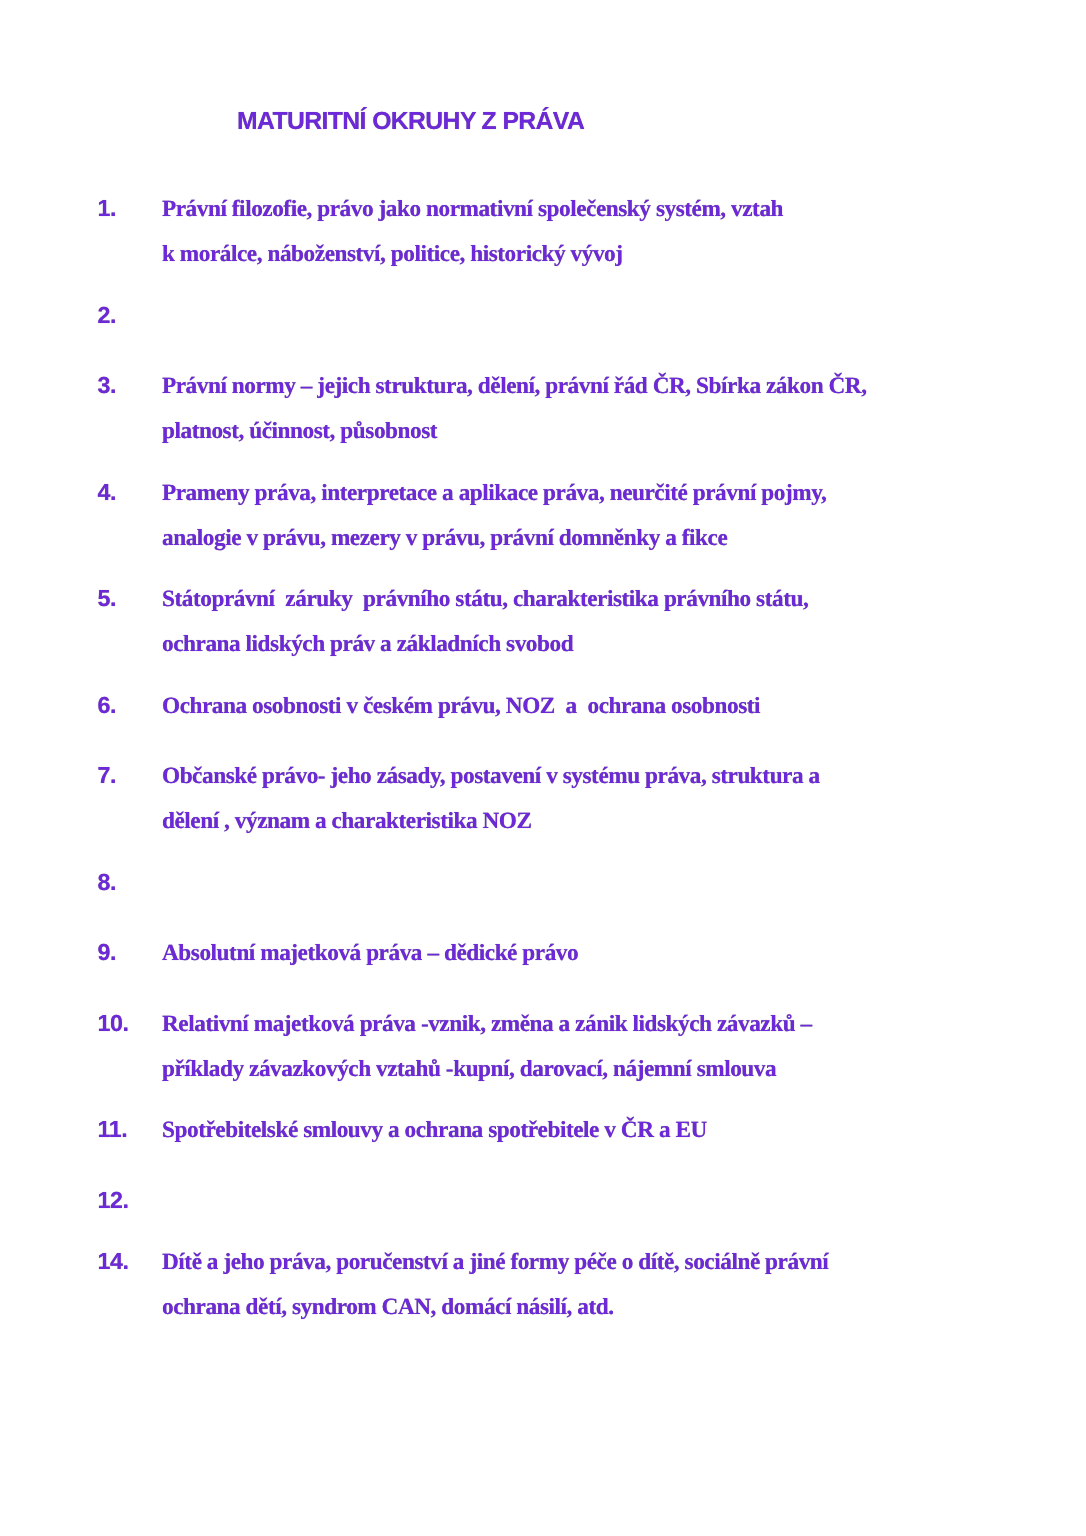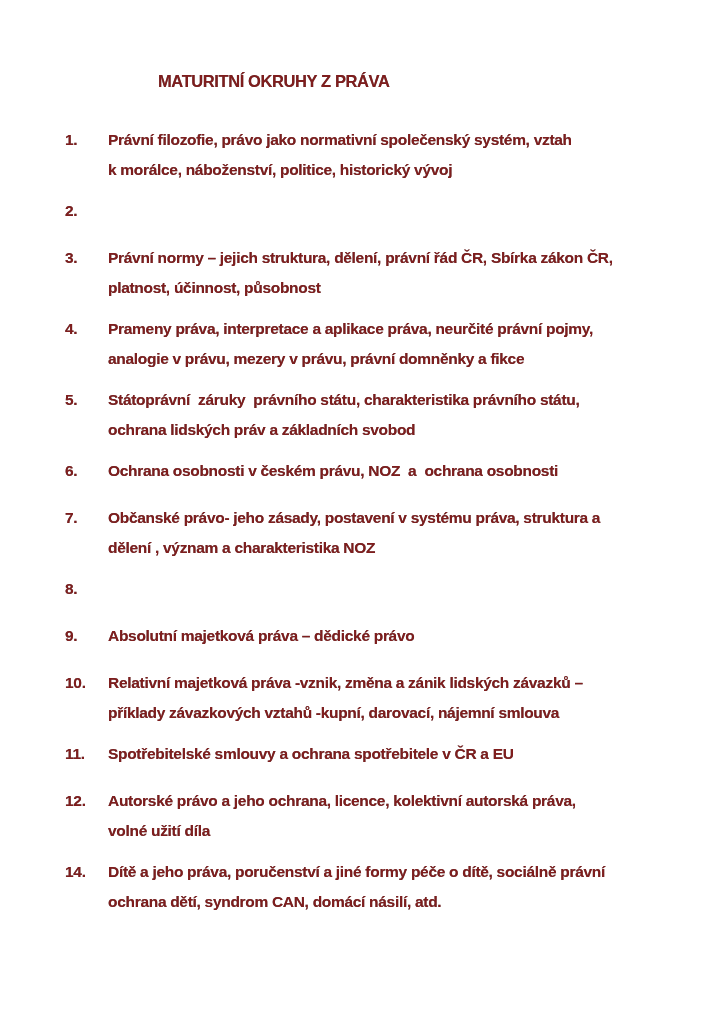--- a/index.html
+++ b/index.html
@@ -8,21 +8,21 @@
     background: #ffffff;
   }
   .page {
     position: relative;
     width: 724px;
     height: 1024px;
     background: #ffffff;
     overflow: hidden;
     font-family: "Liberation Sans", sans-serif;
     font-weight: 700;
-    color: #7f1d1d;
+    color: #6d28d9;
     text-shadow: 0 0 0.5px rgba(0,0,0,0.55);
   }
   .doc-title {
     margin: 70px 0 0 158px;
     font-size: 16.5px;
     line-height: 22px;
     letter-spacing: -0.4px;
     white-space: pre;
   }
   .topic-list {
@@ -34,20 +34,21 @@
     font-size: 15.5px;
     line-height: 30px;
     letter-spacing: -0.3px;
   }
   .topic-item .num {
     flex: none;
     width: 43px;
   }
   .topic-item .text {
     white-space: pre-wrap;
+    font-family: Liberation Serif, serif;
   }
   .topic-item.lines-1 { margin-bottom: 17px; }
   .topic-item.lines-2 { margin-bottom: 11px; }
 </style>
 </head>
 <body>
 
 <div class="page">
   <div class="doc-title">MATURITNÍ OKRUHY Z PRÁVA</div>
   <div class="topic-list" id="topic-list">
@@ -94,22 +95,20 @@
         <span class="num">10.</span>
         <div class="text">Relativní majetková práva -vznik, změna a zánik lidských závazků –
 příklady závazkových vztahů -kupní, darovací, nájemní smlouva</div>
       </div>
       <div class="topic-item lines-1">
         <span class="num">11.</span>
         <div class="text">Spotřebitelské smlouvy a ochrana spotřebitele v ČR a EU</div>
       </div>
       <div class="topic-item lines-2">
         <span class="num">12.</span>
-        <div class="text">Autorské právo a jeho ochrana, licence, kolektivní autorská práva,
-volné užití díla</div>
       </div>
       <div class="topic-item lines-2">
         <span class="num">14.</span>
         <div class="text">Dítě a jeho práva, poručenství a jiné formy péče o dítě, sociálně právní
 ochrana dětí, syndrom CAN, domácí násilí, atd.</div>
       </div>
     </div>
 </div>
 
 </body></html>

